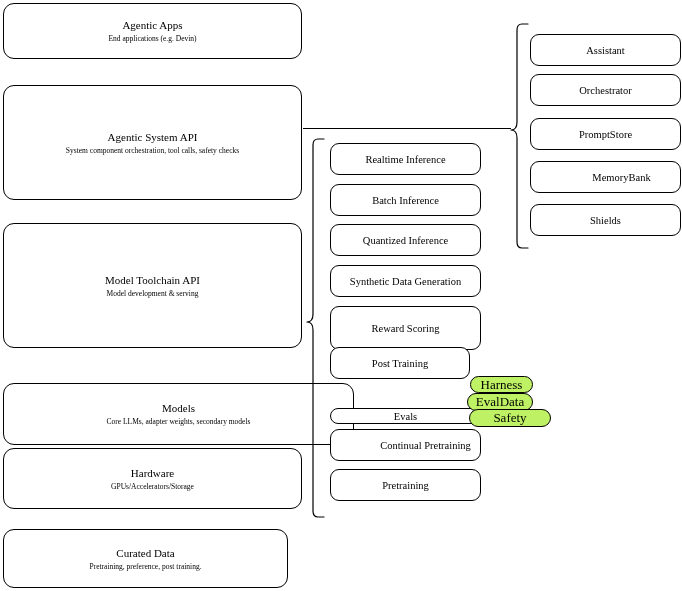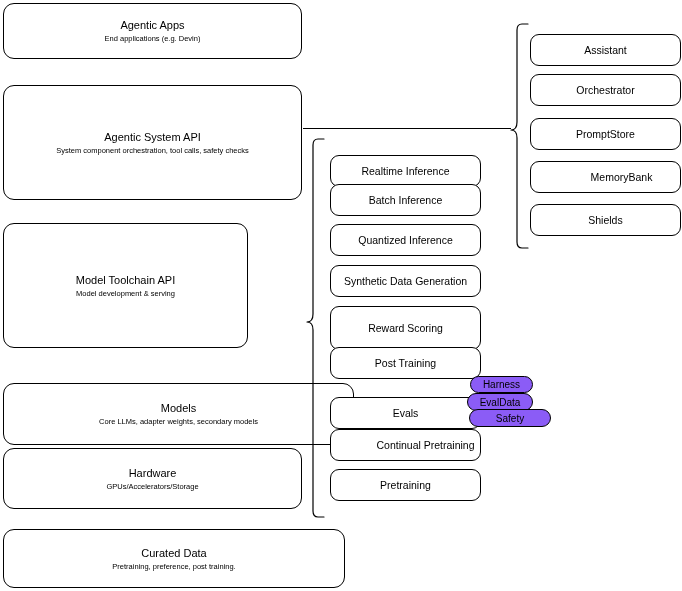--- a/index.html
+++ b/index.html
@@ -10,20 +10,21 @@
   body {
     font-family: "Liberation Sans", sans-serif;
     -webkit-font-smoothing: antialiased;
   }
   #canvas {
     position: relative;
     width: 682px;
     height: 591px;
     background: #ffffff;
     overflow: hidden;
+    font-family: Liberation Serif, serif;
   }
   .box {
     position: absolute;
     box-sizing: border-box;
     border: 1px solid #000000;
     border-radius: 11px;
     background: #ffffff;
     display: flex;
     flex-direction: column;
     align-items: center;
@@ -53,25 +54,25 @@
     justify-content: center;
     font-size: 10.5px;
     color: #000000;
     white-space: nowrap;
   }
   .pill {
     position: absolute;
     box-sizing: border-box;
     border: 1px solid #000000;
     border-radius: 999px;
-    background: #8b5cf6;
+    background: #bef264;
     display: flex;
     align-items: center;
     justify-content: center;
-    font-size: 10px;
+    font-size: 13px;
     color: #000000;
     white-space: nowrap;
     z-index: 5;
   }
   .brace {
     position: absolute;
     z-index: 1;
     pointer-events: none;
   }
   .connector {
@@ -88,69 +89,69 @@
   <div class="box" style="left:3px; top:3px; width:299px; height:56px;">
     <div class="title">Agentic Apps</div>
     <div class="subtitle">End applications (e.g. Devin)</div>
   </div>
 
   <div class="box" style="left:3px; top:85px; width:299px; height:115px;">
     <div class="title">Agentic System API</div>
     <div class="subtitle">System component orchestration, tool calls, safety checks</div>
   </div>
 
-  <div class="box" style="left:3px; top:223px; width:245px; height:125px;">
+  <div class="box" style="left:3px; top:223px; width:299px; height:125px;">
     <div class="title">Model Toolchain API</div>
     <div class="subtitle">Model development &amp; serving</div>
   </div>
 
   <div class="box" style="left:3px; top:383px; width:351px; height:62px;">
     <div class="title">Models</div>
     <div class="subtitle">Core LLMs, adapter weights, secondary models</div>
   </div>
 
   <div class="box" style="left:3px; top:448px; width:299px; height:61px;">
     <div class="title">Hardware</div>
     <div class="subtitle">GPUs/Accelerators/Storage</div>
   </div>
 
-  <div class="box" style="left:3px; top:529px; width:342px; height:59px;">
+  <div class="box" style="left:3px; top:529px; width:285px; height:59px;">
     <div class="title">Curated Data</div>
     <div class="subtitle">Pretraining, preference, post training.</div>
   </div>
 
   <div class="connector" style="left:303px; top:128px; width:208px; height:1px;"></div>
 
   <svg class="brace" style="left:303px; top:136px;" width="24" height="388" viewBox="0 0 24 388">
     <path d="M 21 3 L 15 3 Q 10 3 10 9 L 10 178 Q 10 186 4 186 Q 10 186 10 194 L 10 375 Q 10 381 15 381 L 21 381" fill="none" stroke="#000000" stroke-width="1.2" stroke-linecap="round" stroke-linejoin="round"></path>
   </svg>
 
   <svg class="brace" style="left:506px; top:20px;" width="24" height="236" viewBox="0 0 24 236">
     <path d="M 22 4 L 16 4 Q 11 4 11 10 L 11 102 Q 11 110 5 110 Q 11 110 11 118 L 11 222 Q 11 228 16 228 L 22 228" fill="none" stroke="#000000" stroke-width="1.2" stroke-linecap="round" stroke-linejoin="round"></path>
   </svg>
 
-  <div class="stack-box" style="left:330px; top:155px; width:151px; height:32px;">
+  <div class="stack-box" style="left:330px; top:143px; width:151px; height:32px;">
     <span>Realtime Inference</span>
   </div>
   <div class="stack-box" style="left:330px; top:184px; width:151px; height:32px;">
     <span>Batch Inference</span>
   </div>
   <div class="stack-box" style="left:330px; top:224px; width:151px; height:32px;">
     <span>Quantized Inference</span>
   </div>
   <div class="stack-box" style="left:330px; top:265px; width:151px; height:32px;">
     <span>Synthetic Data Generation</span>
   </div>
   <div class="stack-box" style="left:330px; top:306px; width:151px; height:44px;">
     <span>Reward Scoring</span>
   </div>
-  <div class="stack-box" style="left:330px; top:347px; width:151px; height:32px;">
+  <div class="stack-box" style="left:330px; top:347px; width:140px; height:32px;">
     <span>Post Training</span>
   </div>
-  <div class="stack-box" style="left:330px; top:397px; width:151px; height:32px;">
+  <div class="stack-box" style="left:330px; top:408px; width:151px; height:16px;">
     <span>Evals</span>
   </div>
   <div class="stack-box" style="left:330px; top:429px; width:151px; height:32px;padding-left:40px;">
     <span>Continual Pretraining</span>
   </div>
   <div class="stack-box" style="left:330px; top:469px; width:151px; height:32px;text-align:right;">
     <span>Pretraining</span>
   </div>
 
   <div class="pill" style="left:470px; top:376px; width:63px; height:17px;">

